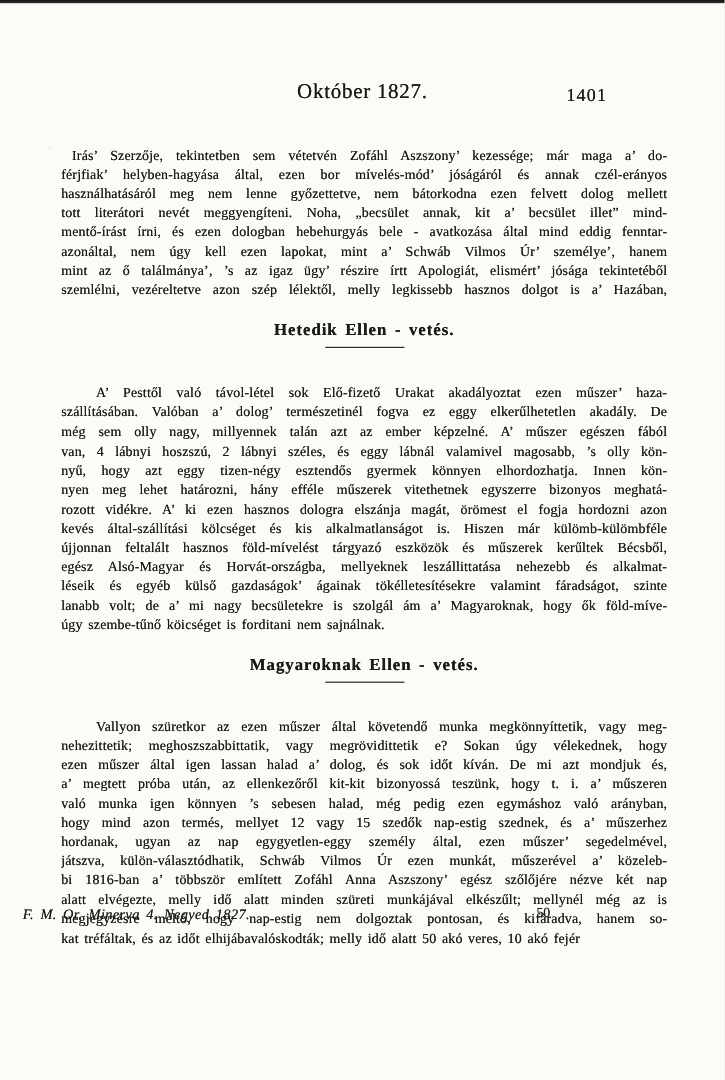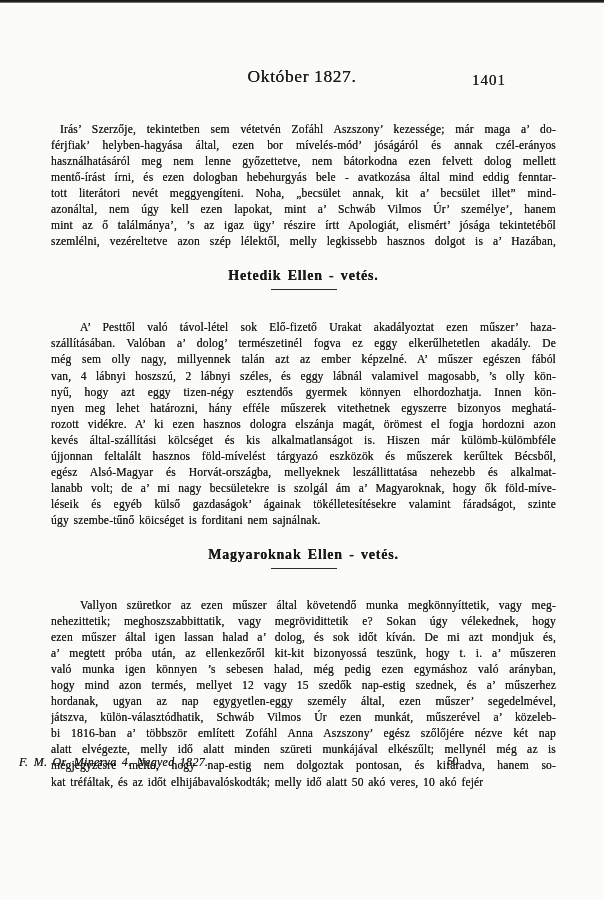--- a/index.html
+++ b/index.html
@@ -61,44 +61,44 @@
   <div class="header">
     <div class="running-title">Október 1827.</div>
     <div class="page-number">1401</div>
   </div>
 
   <div class="text-block">
     <p class="para indent-sm">
         <span class="line">Irás’ Szerzője, tekintetben sem vétetvén  Zofáhl Aszszony’ kezessége; már maga a’ do-</span>
         <span class="line">férjfiak’ helyben-hagyása által, ezen bor mívelés-mód’ jóságáról és annak czél-erányos</span>
         <span class="line">használhatásáról meg nem lenne győzettetve, nem bátorkodna ezen felvett dolog mellett</span>
+        <span class="line">tott literátori nevét meggyengíteni.  Noha, „becsület annak, kit a’ becsület illet” mind-</span>
         <span class="line">mentő-írást írni, és ezen dologban hebehurgyás bele - avatkozása által mind eddig fenntar-</span>
-        <span class="line">tott literátori nevét meggyengíteni.  Noha, „becsület annak, kit a’ becsület illet” mind-</span>
         <span class="line">azonáltal, nem úgy kell ezen lapokat, mint a’ Schwáb Vilmos Úr’ személye’, hanem</span>
         <span class="line">mint az ő találmánya’, ’s az igaz ügy’ részire írtt Apologiát, elismért’ jósága tekintetéből</span>
         <span class="line">szemlélni, vezéreltetve azon szép lélektől, melly legkissebb hasznos dolgot is a’ Hazában,</span>
       </p>
 
     <div class="section-heading">Hetedik Ellen - vetés.</div>
     <div class="heading-rule"></div>
     <div class="gap-a"></div>
 
     <p class="para indent-lg">
         <span class="line">A’ Pesttől való távol-létel sok Elő-fizető Urakat akadályoztat ezen műszer’ haza-</span>
         <span class="line">szállításában. Valóban a’ dolog’ természetinél fogva ez eggy elkerűlhetetlen akadály. De</span>
         <span class="line">még sem olly nagy, millyennek talán azt az ember képzelné. A’ műszer egészen fából</span>
         <span class="line">van, 4 lábnyi hoszszú, 2 lábnyi széles, és eggy lábnál valamivel magosabb, ’s olly kön-</span>
         <span class="line">nyű, hogy azt eggy tizen-négy esztendős gyermek könnyen elhordozhatja. Innen kön-</span>
         <span class="line">nyen meg lehet határozni, hány efféle műszerek vitethetnek egyszerre bizonyos meghatá-</span>
         <span class="line">rozott vidékre. A’ ki ezen hasznos dologra elszánja magát, örömest el fogja hordozni azon</span>
         <span class="line">kevés által-szállítási kölcséget és kis alkalmatlanságot is.  Hiszen már külömb-külömbféle</span>
         <span class="line">újjonnan feltalált hasznos föld-mívelést tárgyazó  eszközök és műszerek kerűltek Bécsből,</span>
         <span class="line">egész Alsó-Magyar és Horvát-országba, mellyeknek leszállittatása nehezebb és alkalmat-</span>
+        <span class="line">léseik és egyéb külső gazdaságok’ ágainak tökélletesítésekre valamint fáradságot, szinte</span>
         <span class="line">lanabb volt; de a’ mi nagy becsületekre is szolgál ám a’ Magyaroknak, hogy ők föld-míve-</span>
-        <span class="line">léseik és egyéb külső gazdaságok’ ágainak tökélletesítésekre valamint fáradságot, szinte</span>
         <span class="line last">úgy szembe-tűnő köicséget is forditani nem sajnálnak.</span>
       </p>
 
     <div class="section-heading">Magyaroknak Ellen - vetés.</div>
     <div class="heading-rule"></div>
     <div class="gap-b"></div>
 
     <p class="para indent-lg">
         <span class="line">Vallyon szüretkor az ezen műszer által követendő munka megkönnyíttetik, vagy meg-</span>
         <span class="line">nehezittetik; meghoszszabbittatik, vagy megrövidittetik e? Sokan úgy vélekednek, hogy</span>

